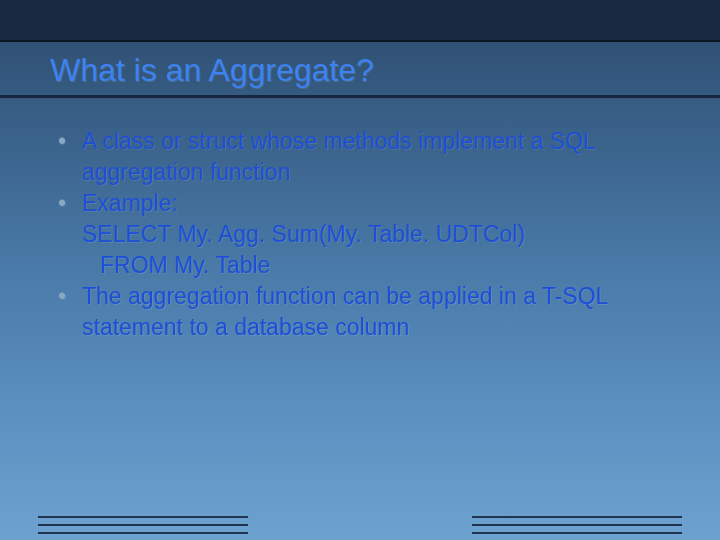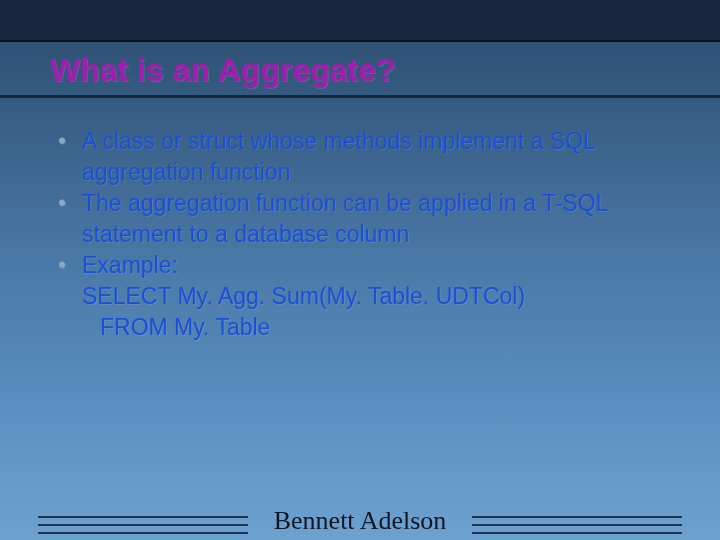--- a/index.html
+++ b/index.html
@@ -13,23 +13,23 @@
     height: 42px;
     background: #182840;
     border-bottom: 2px solid #0a1522;
   }
   .title-wrap {
     padding: 10px 50px 6px 50px;
     border-bottom: 3px solid #17263d;
   }
   .title {
     font-size: 32px;
-    color: #a21caf;
+    color: #3b82f6;
     text-shadow: 1px 1px 0 rgba(255,255,255,0.12);
-    font-weight: 700;
+    font-weight: 400;
   }
   .content {
     padding: 28px 54px 0 54px;
   }
   ul.bullets {
     list-style: none;
   }
   ul.bullets > li {
     position: relative;
     padding-left: 28px;
@@ -91,33 +91,32 @@
 <div class="title-wrap">
   <h1 class="title">What is an Aggregate?</h1>
 </div>
 
 <div class="content">
   <ul class="bullets">
     <li>
       <span>A class or struct whose methods implement a SQL aggregation function</span>
     </li>
     <li>
-      <span>The aggregation function can be applied in a T-SQL statement to a database column</span>
-    </li>
-    <li>
       <span>Example:</span><br>
       <span>SELECT My. Agg. Sum(My. Table. UDTCol)</span><br>
       <span class="sub">FROM My. Table</span>
+    </li>
+    <li>
+      <span>The aggregation function can be applied in a T-SQL statement to a database column</span>
     </li>
   </ul>
 </div>
 
 <div class="footer">
   <div class="footer-lines">
     <div class="fl fl1l"></div>
       <div class="fl fl2l"></div>
       <div class="fl fl3l"></div>
     <div class="fl fl1r"></div>
       <div class="fl fl2r"></div>
       <div class="fl fl3r"></div>
   </div>
-  <span class="footer-name">Bennett Adelson</span>
 </div>
 
 </body></html>

